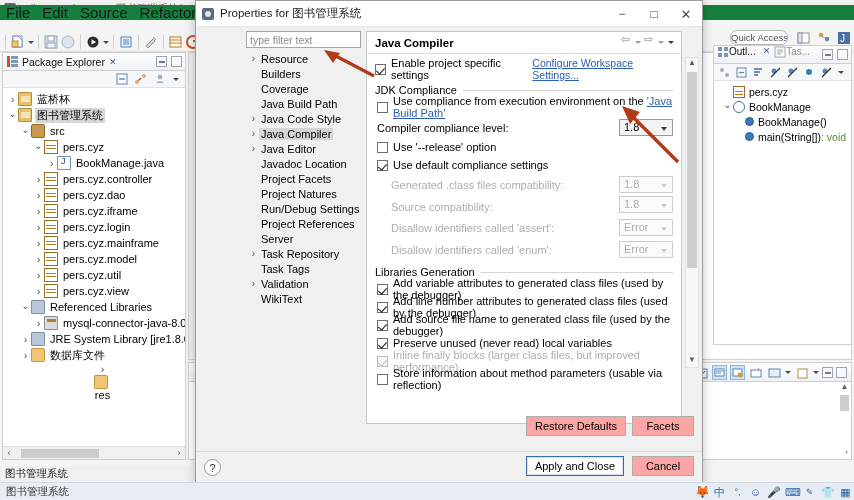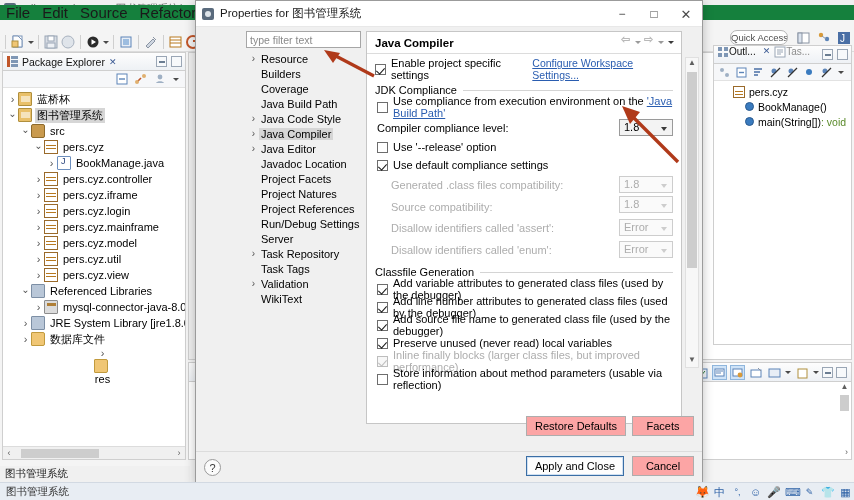--- a/index.html
+++ b/index.html
@@ -464,20 +464,25 @@
             <span class="tlabel">BookManage.java</span>
           </div>
           <div class="trow" style="padding-left: 28px;">
             <span class="tarrow closed"></span>
             <span class="ticon ic-pkg"></span>
             <span class="tlabel">pers.cyz.controller</span>
           </div>
           <div class="trow" style="padding-left: 28px;">
             <span class="tarrow closed"></span>
             <span class="ticon ic-pkg"></span>
+            <span class="tlabel">pers.cyz.dao</span>
+          </div>
+          <div class="trow" style="padding-left: 28px;">
+            <span class="tarrow closed"></span>
+            <span class="ticon ic-pkg"></span>
             <span class="tlabel">pers.cyz.iframe</span>
           </div>
           <div class="trow" style="padding-left: 28px;">
             <span class="tarrow closed"></span>
             <span class="ticon ic-pkg"></span>
             <span class="tlabel">pers.cyz.login</span>
           </div>
           <div class="trow" style="padding-left: 28px;">
             <span class="tarrow closed"></span>
             <span class="ticon ic-pkg"></span>
@@ -665,20 +670,25 @@
             </svg>
         </span>
         <span class="tb-caret"></span>
       </div>
       <div class="ol-tree" id="ol-tree">
           <div class="ol-row" style="padding-left: 4px;">
             <span class="tarrow "></span>
             <span class="ticon ic-pkg" style="margin-right: 4px; flex: 0 0 auto; display: inline-block; width: 12px; height: 12px; position: relative;"></span>
             <span>pers.cyz</span>
           </div>
+          <div class="ol-row" style="padding-left: 4px;">
+            <span class="tarrow open"></span>
+            <span class="ic-class" style="margin-right: 4px; flex: 0 0 auto; display: inline-block;"></span>
+            <span>BookManage</span>
+          </div>
           <div class="ol-row" style="padding-left: 16px;">
             <span class="tarrow "></span>
             <span class="ic-memb" style="margin-right: 4px; flex: 0 0 auto; display: inline-block;"></span>
             <span>BookManage()</span>
           </div>
           <div class="ol-row" style="padding-left: 16px;">
             <span class="tarrow "></span>
             <span class="ic-memb" style="margin-right: 4px; flex: 0 0 auto; display: inline-block;"></span>
             <span>main(String[])</span>
             <span class="rettype"> : void</span>
@@ -742,25 +752,25 @@
           <div class="nav-row">
             <span class="nav-arrow"></span>
             <span class="nav-label">Project Facets</span>
           </div>
           <div class="nav-row">
             <span class="nav-arrow"></span>
             <span class="nav-label">Project Natures</span>
           </div>
           <div class="nav-row">
             <span class="nav-arrow"></span>
+            <span class="nav-label">Run/Debug Settings</span>
+          </div>
+          <div class="nav-row">
+            <span class="nav-arrow"></span>
             <span class="nav-label">Project References</span>
-          </div>
-          <div class="nav-row">
-            <span class="nav-arrow"></span>
-            <span class="nav-label">Run/Debug Settings</span>
           </div>
           <div class="nav-row">
             <span class="nav-arrow"></span>
             <span class="nav-label">Server</span>
           </div>
           <div class="nav-row">
             <span class="nav-arrow">›</span>
             <span class="nav-label">Task Repository</span>
           </div>
           <div class="nav-row">
@@ -855,21 +865,21 @@
             <div class="lbl-row" style="margin-left:14px;margin-top:3px;">
               <span class="lbl dis">Disallow identifiers called 'enum':</span>
               <span class="spacer"></span>
               <span class="combo dis">
                 <span class="cv">Error</span>
               </span>
             </div>
           </div>
 
           <div class="hdr-line">
-            <span class="hdr-txt">Classfile Generation</span>
+            <span class="hdr-txt">Libraries Generation</span>
             <span class="hdr-rule"></span>
           </div>
 
           <div class="grp" id="cf-group">
               <div class="cb-row">
                 <span class="cbx checked"></span>
                 <span class="cb-label">Add variable attributes to generated class files (used by the debugger)</span>
               </div>
               <div class="cb-row">
                 <span class="cbx checked"></span>

